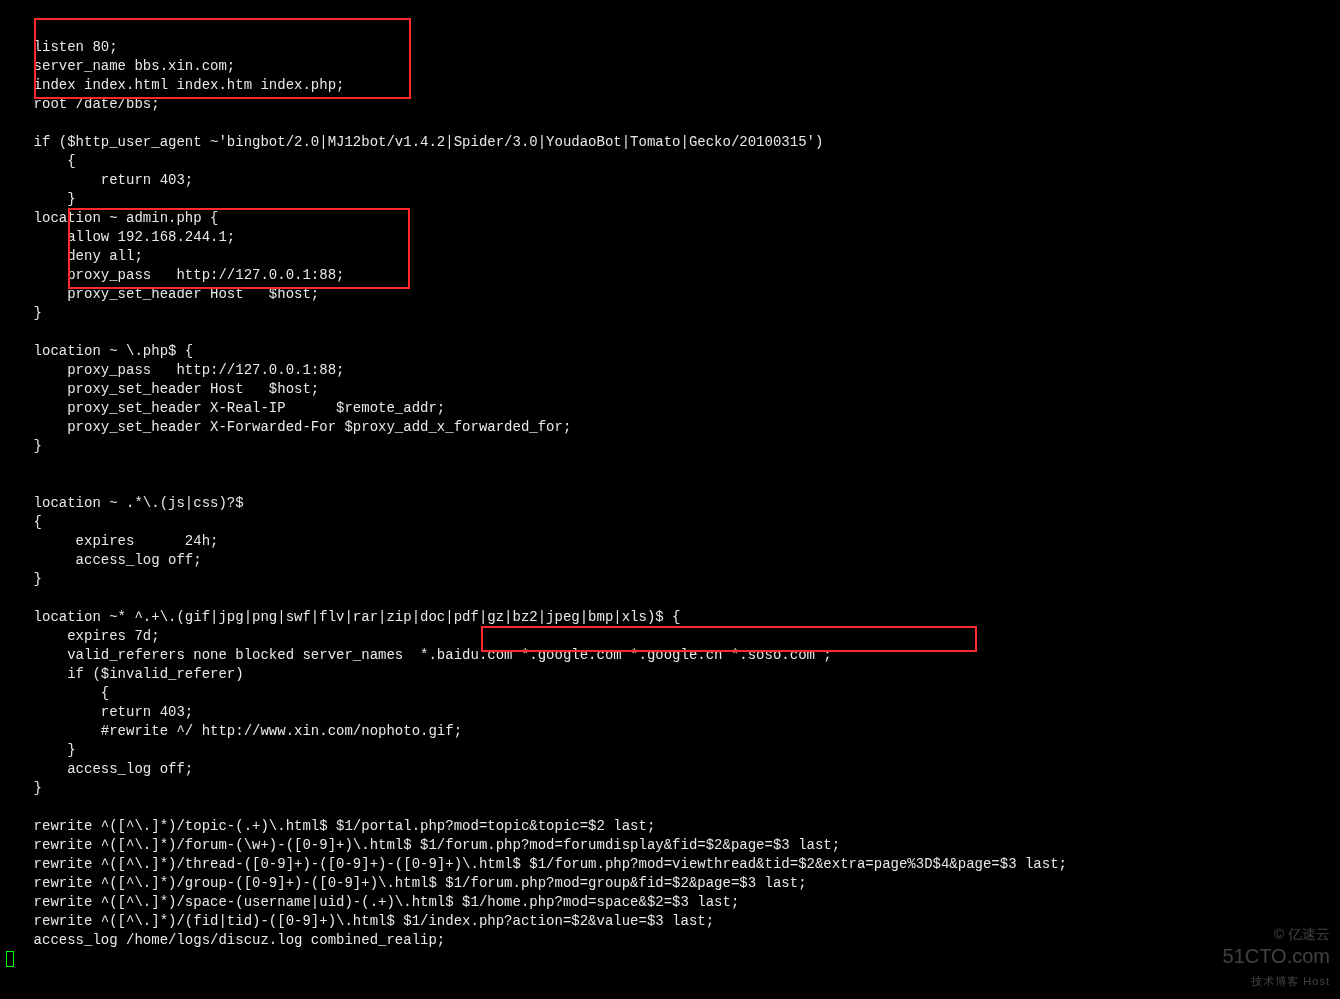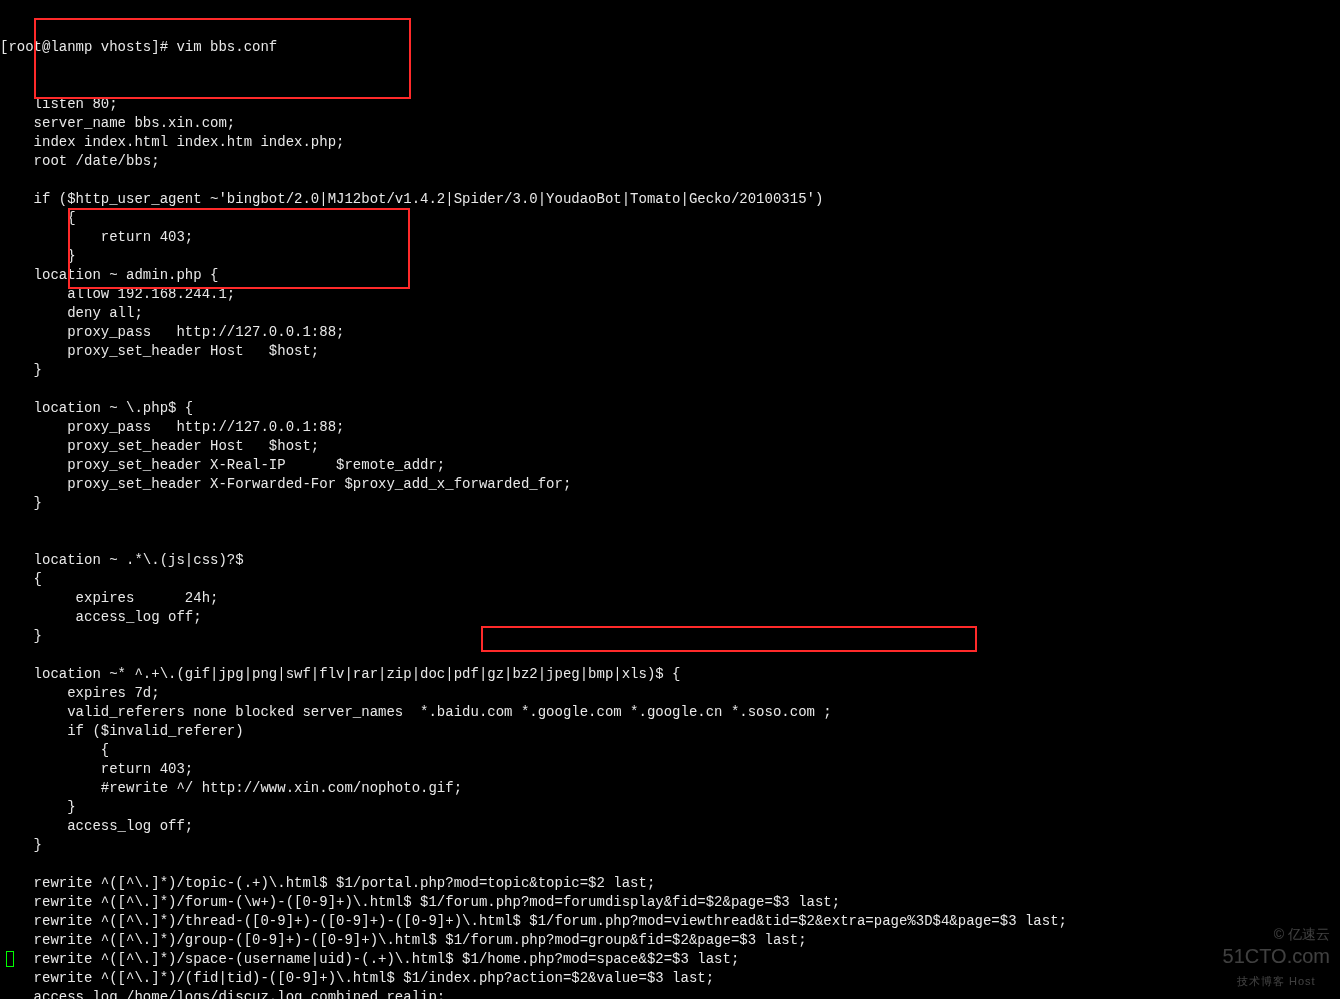--- a/index.html
+++ b/index.html
@@ -37,21 +37,21 @@
     border: 1px solid #00ff00;
     box-sizing: border-box;
   }
   .watermark {
     position: absolute;
     right: 10px;
     bottom: 10px;
     color: rgba(255,255,255,0.25);
     font-family: Arial, sans-serif;
     font-size: 20px;
-    text-align: center;
+    text-align: right;
     line-height: 1.1;
     pointer-events: none;
   }
   .watermark .small {
     font-size: 11px;
     letter-spacing: 1px;
   }
   .cloud {
     position: absolute;
     right: 10px;
@@ -59,21 +59,20 @@
     color: rgba(255,255,255,0.25);
     font-family: sans-serif;
     font-size: 14px;
     pointer-events: none;
   }
 </style>
 </head>
 <body>
 
 <div class="terminal">
-  <div class="line">[root@lanmp vhosts]# vim bbs.conf</div>
   <div id="code-lines"><div class="line">    listen 80;</div><div class="line">    server_name bbs.xin.com;</div><div class="line">    index index.html index.htm index.php;</div><div class="line">    root /date/bbs;</div><div class="line"></div><div class="line">    if ($http_user_agent ~'bingbot/2.0|MJ12bot/v1.4.2|Spider/3.0|YoudaoBot|Tomato|Gecko/20100315')</div><div class="line">        {</div><div class="line">            return 403;</div><div class="line">        }</div><div class="line">    location ~ admin.php {</div><div class="line">        allow 192.168.244.1;</div><div class="line">        deny all;</div><div class="line">        proxy_pass   http://127.0.0.1:88;</div><div class="line">        proxy_set_header Host   $host;</div><div class="line">    }</div><div class="line"></div><div class="line">    location ~ \.php$ {</div><div class="line">        proxy_pass   http://127.0.0.1:88;</div><div class="line">        proxy_set_header Host   $host;</div><div class="line">        proxy_set_header X-Real-IP      $remote_addr;</div><div class="line">        proxy_set_header X-Forwarded-For $proxy_add_x_forwarded_for;</div><div class="line">    }</div><div class="line"></div><div class="line"></div><div class="line">    location ~ .*\.(js|css)?$</div><div class="line">    {</div><div class="line">         expires      24h;</div><div class="line">         access_log off;</div><div class="line">    }</div><div class="line"></div><div class="line">    location ~* ^.+\.(gif|jpg|png|swf|flv|rar|zip|doc|pdf|gz|bz2|jpeg|bmp|xls)$ {</div><div class="line">        expires 7d;</div><div class="line">        valid_referers none blocked server_names  *.baidu.com *.google.com *.google.cn *.soso.com ;</div><div class="line">        if ($invalid_referer)</div><div class="line">            {</div><div class="line">            return 403;</div><div class="line">            #rewrite ^/ http://www.xin.com/nophoto.gif;</div><div class="line">        }</div><div class="line">        access_log off;</div><div class="line">    }</div><div class="line"></div><div class="line">    rewrite ^([^\.]*)/topic-(.+)\.html$ $1/portal.php?mod=topic&amp;topic=$2 last;</div><div class="line">    rewrite ^([^\.]*)/forum-(\w+)-([0-9]+)\.html$ $1/forum.php?mod=forumdisplay&amp;fid=$2&amp;page=$3 last;</div><div class="line">    rewrite ^([^\.]*)/thread-([0-9]+)-([0-9]+)-([0-9]+)\.html$ $1/forum.php?mod=viewthread&amp;tid=$2&amp;extra=page%3D$4&amp;page=$3 last;</div><div class="line">    rewrite ^([^\.]*)/group-([0-9]+)-([0-9]+)\.html$ $1/forum.php?mod=group&amp;fid=$2&amp;page=$3 last;</div><div class="line">    rewrite ^([^\.]*)/space-(username|uid)-(.+)\.html$ $1/home.php?mod=space&amp;$2=$3 last;</div><div class="line">    rewrite ^([^\.]*)/(fid|tid)-([0-9]+)\.html$ $1/index.php?action=$2&amp;value=$3 last;</div><div class="line">    access_log /home/logs/discuz.log combined_realip;</div></div>
 
   <div class="box" id="box1" style="left: 34px; top: 18px; width: 377px; height: 81px;"></div>
   <div class="box" id="box2" style="left: 68px; top: 208px; width: 342px; height: 81px;"></div>
   <div class="box" id="box3" style="left: 481px; top: 626px; width: 496px; height: 26px;"></div>
 
   <div class="cursor" id="cursor" style="left: 6px; top: 951px;"></div>
 </div>
 
 <div class="cloud">© 亿速云</div>

